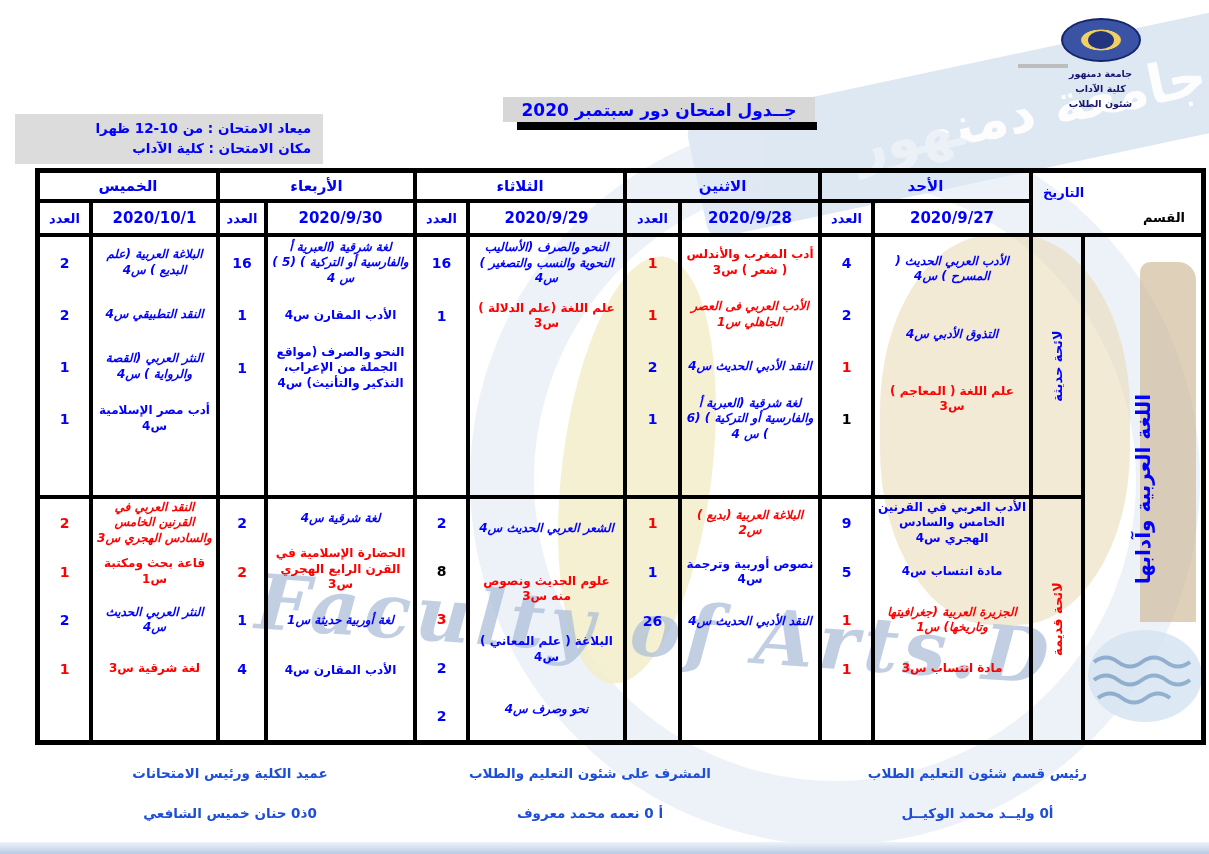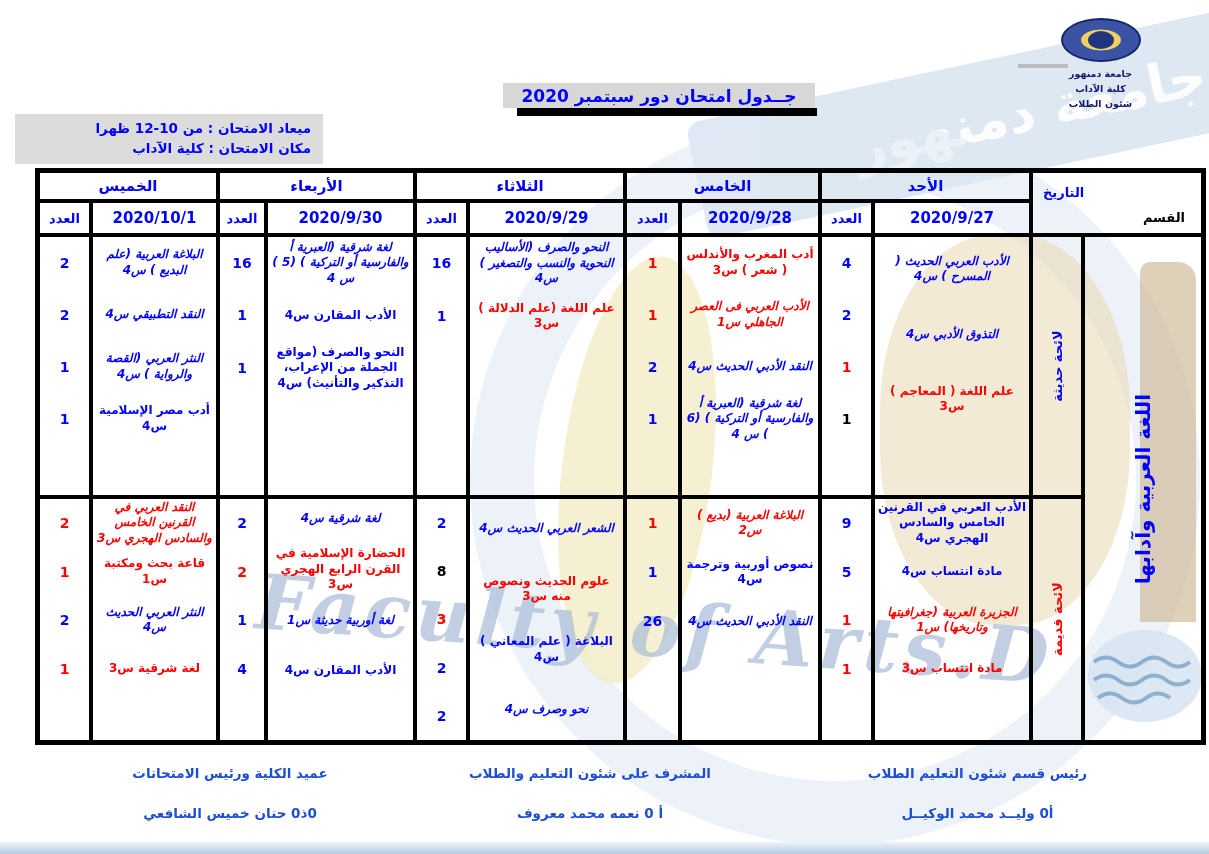--- a/index.html
+++ b/index.html
@@ -33,21 +33,21 @@
   #logo-block{position:absolute;left:1038px;top:18px;width:125px;z-index:3;text-align:center;}
   .logo-oval{width:80px;height:44px;margin:0 auto;border-radius:50%;
              background:radial-gradient(ellipse at center,#f0d060 0 36%,#3a53a4 38% 70%,#22347f 100%);
              border:2px solid #16266b;box-sizing:border-box;position:relative;}
   .logo-oval .logo-core{position:absolute;left:50%;top:50%;width:26px;height:18px;
              transform:translate(-50%,-50%);background:#23357f;border-radius:50%;}
   .logo-lines{margin-top:4px;color:#17176e;font-weight:bold;font-size:9.5px;line-height:1.6;direction:rtl;}
   .logo-smudge{position:absolute;left:-20px;top:46px;width:50px;height:4px;background:#bdbdbd;}
 
   
-  #title-wrap{position:absolute;left:503px;top:83px;width:312px;z-index:3;}
+  #title-wrap{position:absolute;left:503px;top:97px;width:312px;z-index:3;}
   #title-box{background:#d7d7d7;color:#0000fe;font-weight:bold;font-size:17px;
              text-align:center;direction:rtl;padding:3px 4px 2px 4px;}
   #title-bar{height:8px;background:#000;margin-left:14px;margin-right:-2px;}
   #info-box{position:absolute;left:15px;top:114px;width:308px;min-height:46px;z-index:3;
             background:#dcdcdc;color:#0000fe;font-weight:bold;font-size:13.5px;
             direction:rtl;text-align:right;padding:4px 12px 5px 6px;box-sizing:border-box;line-height:1.5;}
 
   
   #table{position:absolute;left:35px;top:168px;width:1171px;height:577px;z-index:2;
          display:flex;direction:rtl;border:3px solid #000;box-sizing:border-box;}
@@ -191,21 +191,21 @@
           <div class="cell colstack" style="width: 53px;">
             <div class="slot cnt c-blue">9</div>
             <div class="slot cnt c-blue">5</div>
             <div class="slot cnt c-red">1</div>
             <div class="slot cnt c-red">1</div>
             <div class="spacer" style="flex: 1 1 0%;"></div>
           </div>
         </div>
       </div>
       <div class="day-section" style="width: 195px;">
-        <div class="cell day-name">الخامس</div>
+        <div class="cell day-name">الاثنين</div>
         <div class="subheader">
           <div class="cell" style="width: 140px;">2020/9/28</div>
           <div class="cell" style="width: 55px; font-size: 13px;">العدد</div>
         </div>
         <div class="body-row row1">
           <div class="cell colstack" style="width: 140px;">
             <div class="slot c-red">أدب المغرب والأندلس ( شعر ) س3</div>
             <div class="slot c-red italic">الأدب العربي فى العصر الجاهلي  س1</div>
             <div class="slot c-blue italic">النقد الأدبي الحديث  س4</div>
             <div class="slot c-blue italic">لغة شرقية (العبرية أ والفارسية أو التركية ) (6 ) س 4</div>

